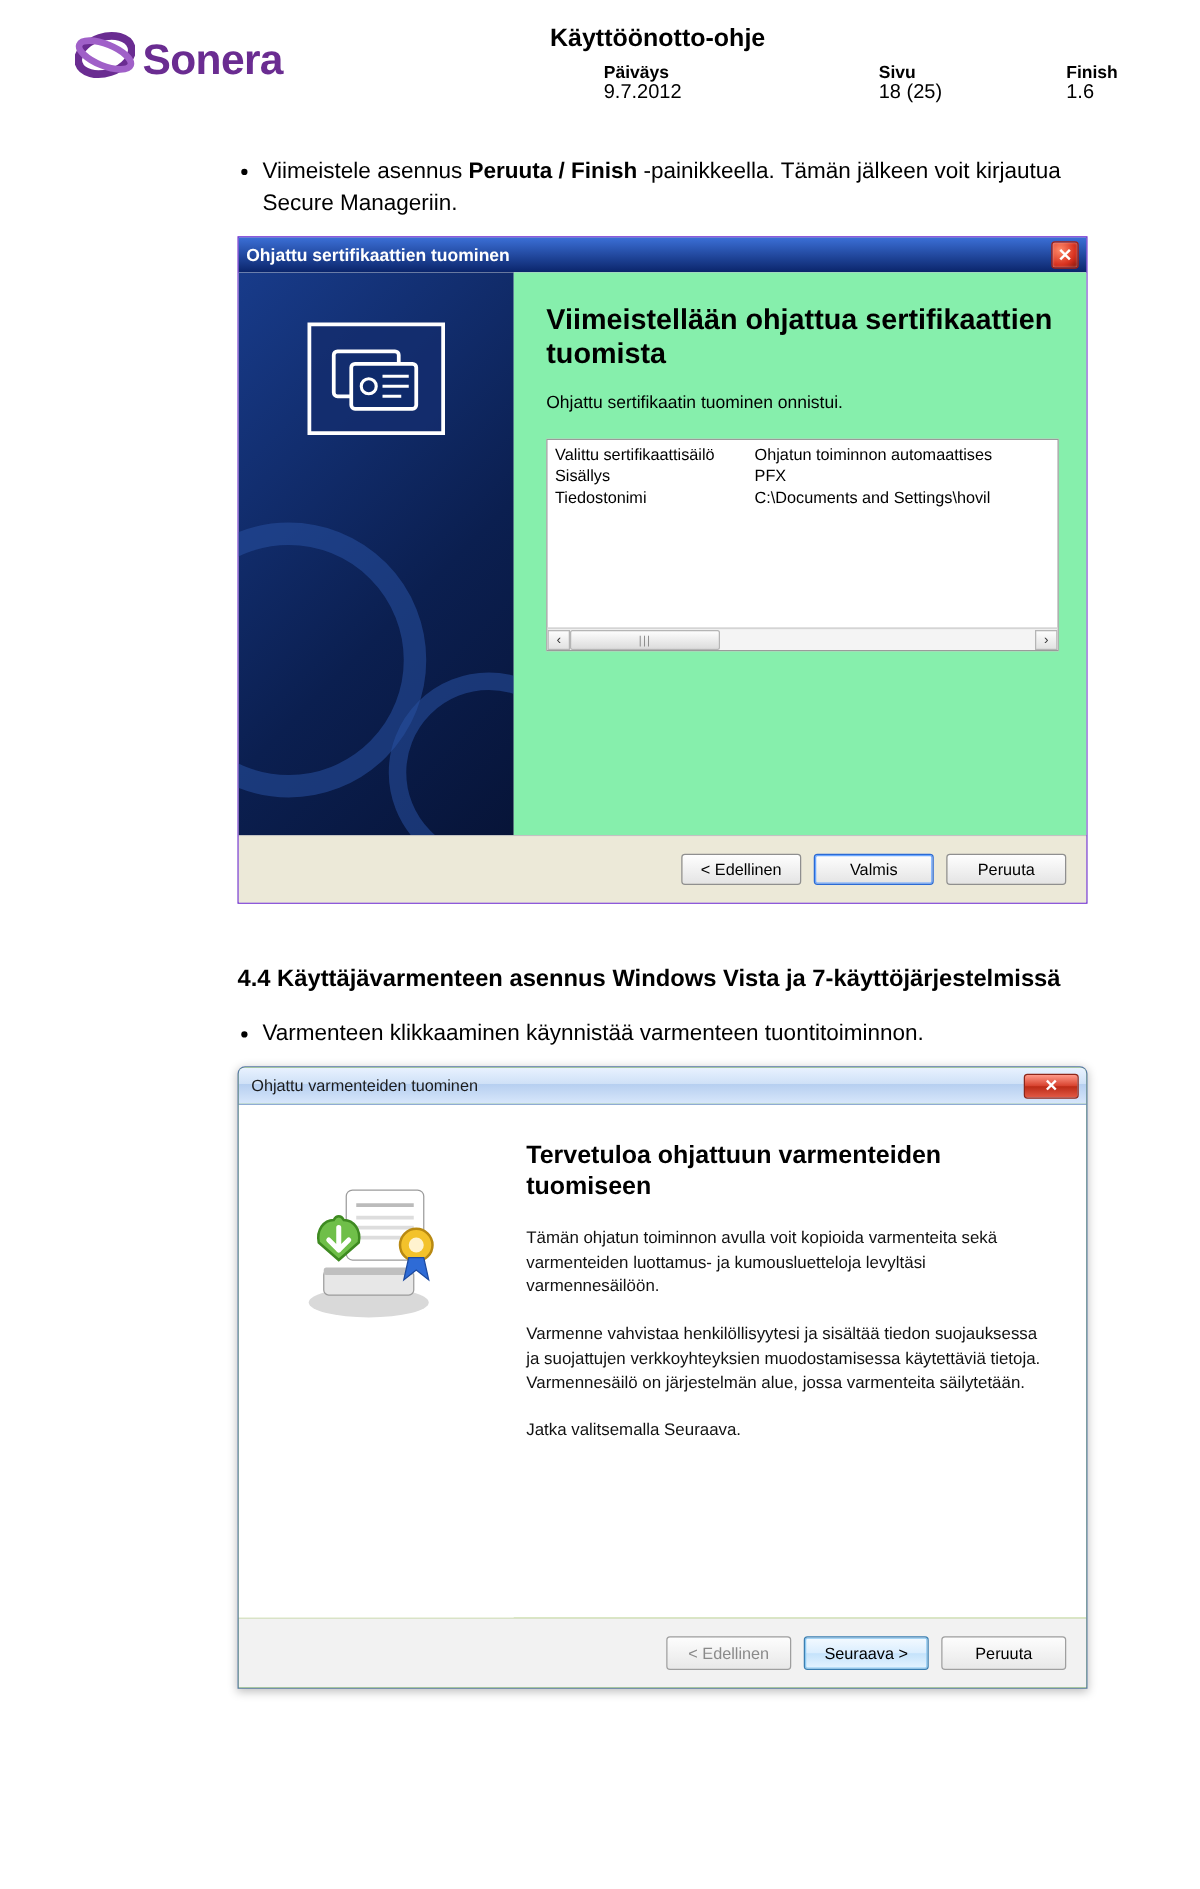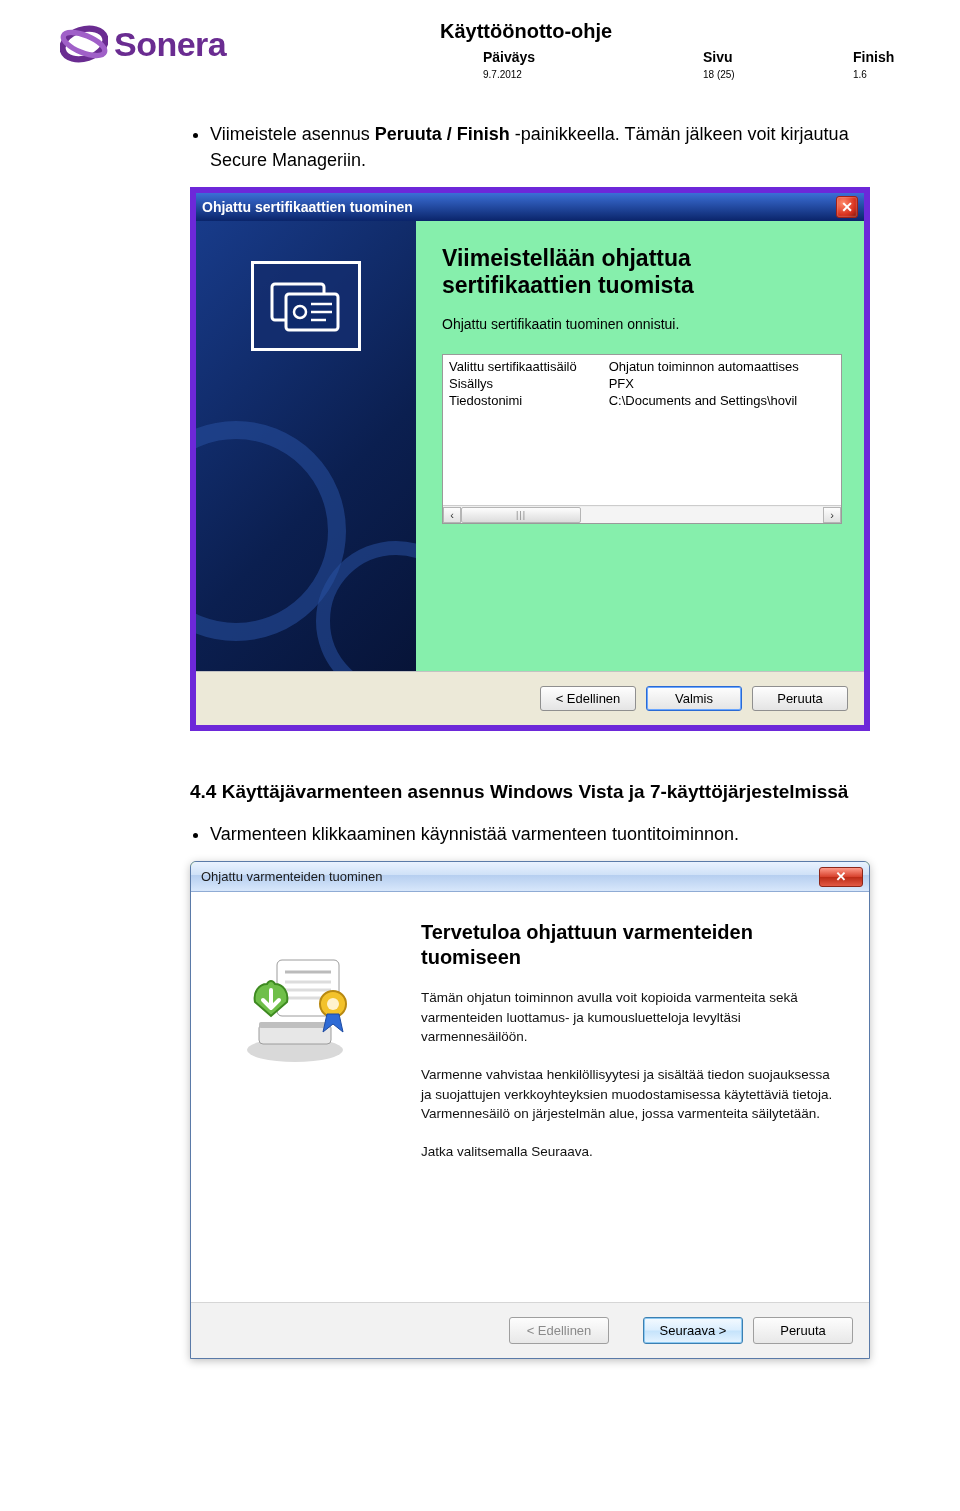--- a/index.html
+++ b/index.html
@@ -14,21 +14,21 @@
   .page {
     padding: 20px 60px 40px 60px;
   }
   .header {
     display: flex;
     align-items: flex-start;
     margin-bottom: 40px;
   }
   .logo-block {
     display: flex;
-    align-items: center;
+    align-items: flex-end;
     gap: 6px;
   }
   .logo-svg { width: 48px; height: 48px; }
   .logo-text {
     font-size: 34px;
     font-weight: 600;
     color: #6a2c91;
     letter-spacing: -0.5px;
   }
   .header-right {
@@ -40,35 +40,35 @@
     font-weight: bold;
     margin-bottom: 6px;
   }
   .meta-row {
     display: flex;
     font-size: 14px;
     padding-left: 43px;
   }
   .meta-col { flex: 0 0 auto; }
   .meta-label { font-size:14px; }
-  .meta-val { font-size:10px; }
+  .meta-val { font-size:16px; }
   .col-date { width: 220px; }
   .col-page { width: 150px; }
   .col-ver  { width: 80px; }
 
   .content { padding-left: 130px; padding-right: 10px; }
 
   ul.bul { list-style: disc outside; padding-left: 20px; margin: 0 0 14px 0; }
   ul.bul li { font-size: 18px; line-height: 1.45; }
   .b { font-weight: bold; }
 
   
   .xp-window {
     width: 680px;
-    border: 6px solid #6d28d9;
+    border: 1px solid #6d28d9;
     font-family: Tahoma, Arial, sans-serif;
     font-size: 13px;
     background: #ece9d8;
     margin-bottom: 50px;
   }
   .xp-titlebar {
     background: linear-gradient(to bottom, #1b4fb7 0%, #0a246a 4%, #0a246a 96%, #061746 100%);
     background: #0a246a;
     background: linear-gradient(to bottom,#3b6fd6,#0a246a);
     color: #fff;
@@ -198,21 +198,20 @@
   .w7-btn {
     min-width:100px; padding:5px 14px; font-size:13px;
     background:linear-gradient(#fdfdfd,#e8e8e8);
     border:1px solid #9f9f9f; border-radius:3px; text-align:center;
   }
   .w7-btn.disabled { color:#8a8a8a; }
   .w7-btn.focus {
     border:1px solid #3c7fb1;
     background:linear-gradient(#f4faff,#dbeefe 48%,#c5e3fb 52%,#e6f4ff);
     box-shadow:0 0 0 1px #8cc9f2 inset;
-    margin-left:24px;
   }
 </style>
 </head>
 <body>
 
 <div class="page">
 
   <div class="header">
     <div class="logo-block">
       <svg class="logo-svg" viewBox="0 0 100 100">

